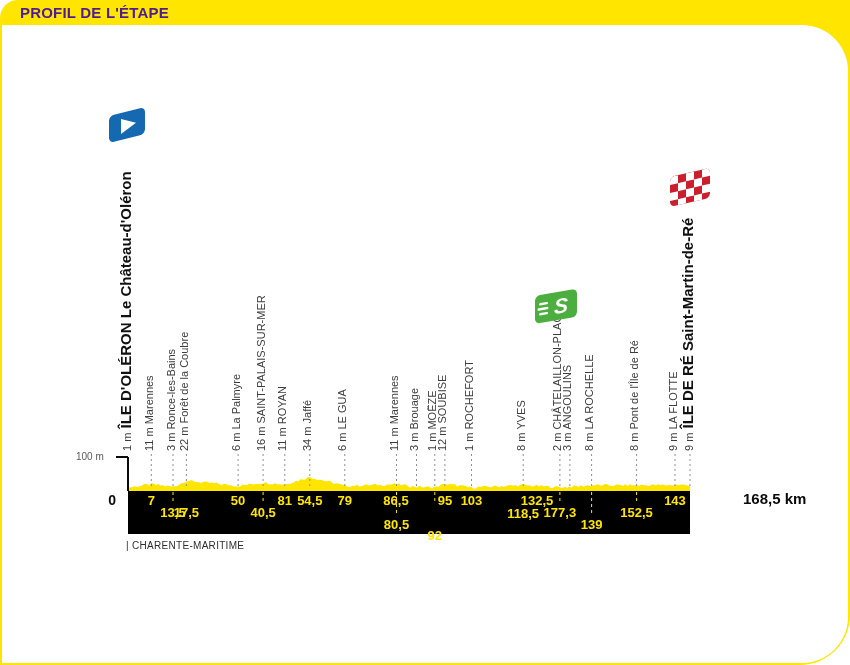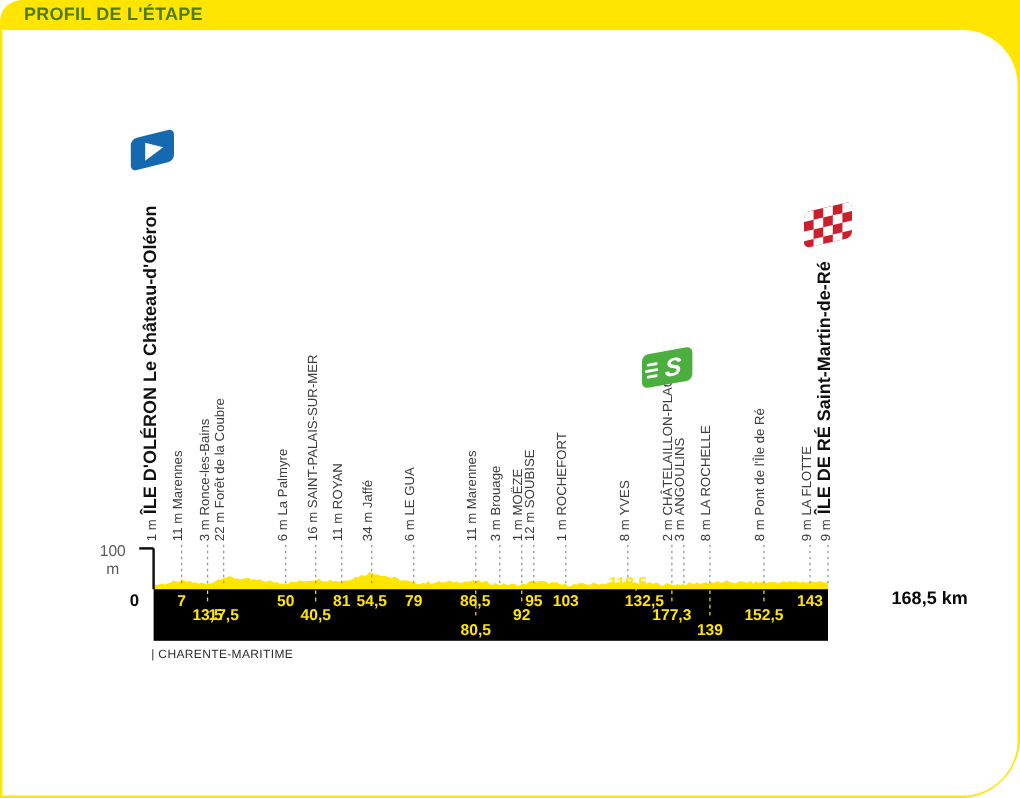--- a/index.html
+++ b/index.html
@@ -6,34 +6,34 @@
     --yellow:#FFE500;
     --ink:#111;
   }
   html,body{margin:0;padding:0;background:#fff;}
   body{font-family:"Liberation Sans","DejaVu Sans",sans-serif;}
   .page{position:relative;width:850px;height:665px;background:#fff;overflow:hidden;}
   .card{position:absolute;inset:0;background:var(--yellow);border-radius:18px 0 50px 0;overflow:hidden;}
   .content{position:absolute;left:2px;right:2px;top:25px;bottom:2px;background:#fff;
            border-top-right-radius:46px;border-bottom-right-radius:46px;}
   .header{position:absolute;left:0;top:0;right:0;height:25px;}
-  .title{position:absolute;left:20px;top:4px;font-size:15px;font-weight:800;color:#4d7c0f;letter-spacing:.2px;}
+  .title{position:absolute;left:20px;top:4px;font-size:15px;font-weight:800;color:#4c1d95;letter-spacing:.2px;}
   .chart{position:absolute;inset:0;}
   .chart svg{position:absolute;left:0;top:0;}
   
   .wp{position:absolute;transform-origin:0 0;transform:rotate(-90deg);white-space:nowrap;
       font-size:11px;color:#3d3d3d;line-height:13px;}
   .wp .elev{color:#3d3d3d;font-weight:400;}
   .wp.major{font-size:15px;line-height:18px;color:#141414;}
   .wp.major .nm{font-weight:800;color:#101010;}
   .wp.major .elev{font-size:11px;}
   
   .km{position:absolute;width:44px;text-align:center;font-size:13px;font-weight:700;color:var(--yellow);}
   .origin{position:absolute;left:92px;top:492px;width:24px;text-align:right;font-size:14px;font-weight:800;color:#0a0a0a;}
-  .scale100{position:absolute;left:76px;top:451px;width:36px;text-align:center;font-size:13px;color:#5a5a5a;}
+  .scale100{position:absolute;left:76px;top:451px;width:36px;text-align:left;font-size:10px;color:#5a5a5a;}
   .total{position:absolute;left:699px;top:490px;font-size:15px;font-weight:800;color:#0a0a0a;margin-left:44px;}
   .dept{position:absolute;left:126px;top:540px;font-size:10px;color:#2e2e2e;letter-spacing:.3px;}
   .icon{position:absolute;}
 </style>
 </head>
 <body>
 
 <div class="page">
   <div class="card">
     <div class="content"></div>
@@ -103,24 +103,24 @@
           <div class="km" style="left: 129.3px; top: 493px;">7</div>
           <div class="km" style="left: 151px; top: 505px;">13,5</div>
           <div class="km" style="left: 164.4px; top: 505px;">17,5</div>
           <div class="km" style="left: 216.1px; top: 493px;">50</div>
           <div class="km" style="left: 241.1px; top: 505px;">40,5</div>
           <div class="km" style="left: 262.8px; top: 493px;">81</div>
           <div class="km" style="left: 287.8px; top: 493px;">54,5</div>
           <div class="km" style="left: 322.8px; top: 493px;">79</div>
           <div class="km" style="left: 374.5px; top: 517px;">80,5</div>
           <div class="km" style="left: 374px; top: 493px;">86,5</div>
-          <div class="km" style="left: 412.8px; top: 505px;">92</div>
+          <div class="km" style="left: 412.8px; top: 528px;">92</div>
           <div class="km" style="left: 422.9px; top: 493px;">95</div>
           <div class="km" style="left: 449.5px; top: 493px;">103</div>
-          <div class="km" style="left: 501.2px; top: 478px;">118,5</div>
+          <div class="km" style="left: 501.2px; top: 506px;">118,5</div>
           <div class="km" style="left: 537.9px; top: 505px;">177,3</div>
           <div class="km" style="left: 515px; top: 493px;">132,5</div>
           <div class="km" style="left: 569.6px; top: 517px;">139</div>
           <div class="km" style="left: 614.6px; top: 505px;">152,5</div>
           <div class="km" style="left: 653px; top: 493px;">143</div>
         </div>
 
       <div class="scale100">100 m</div>
       <div class="origin">0</div>
       <div class="total">168,5 km</div>

